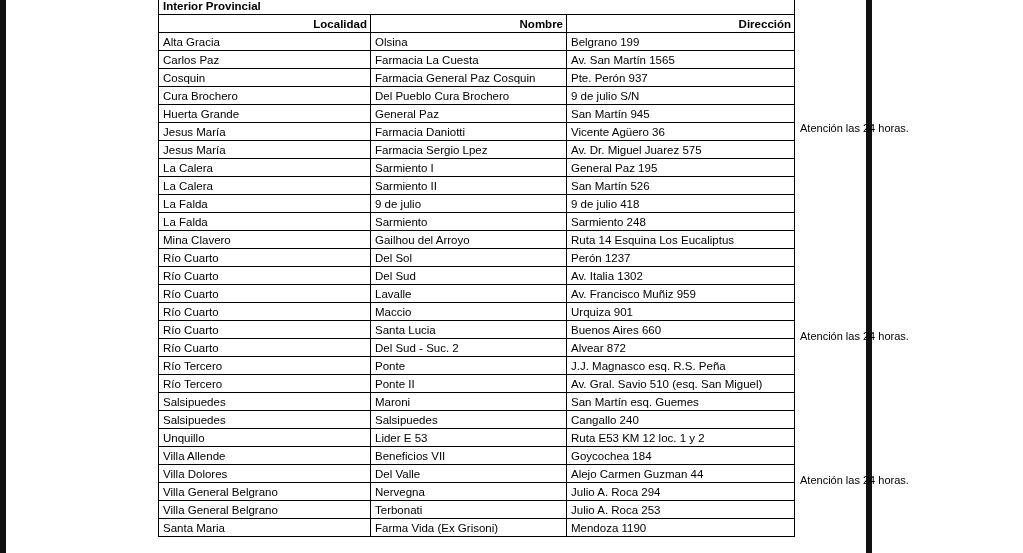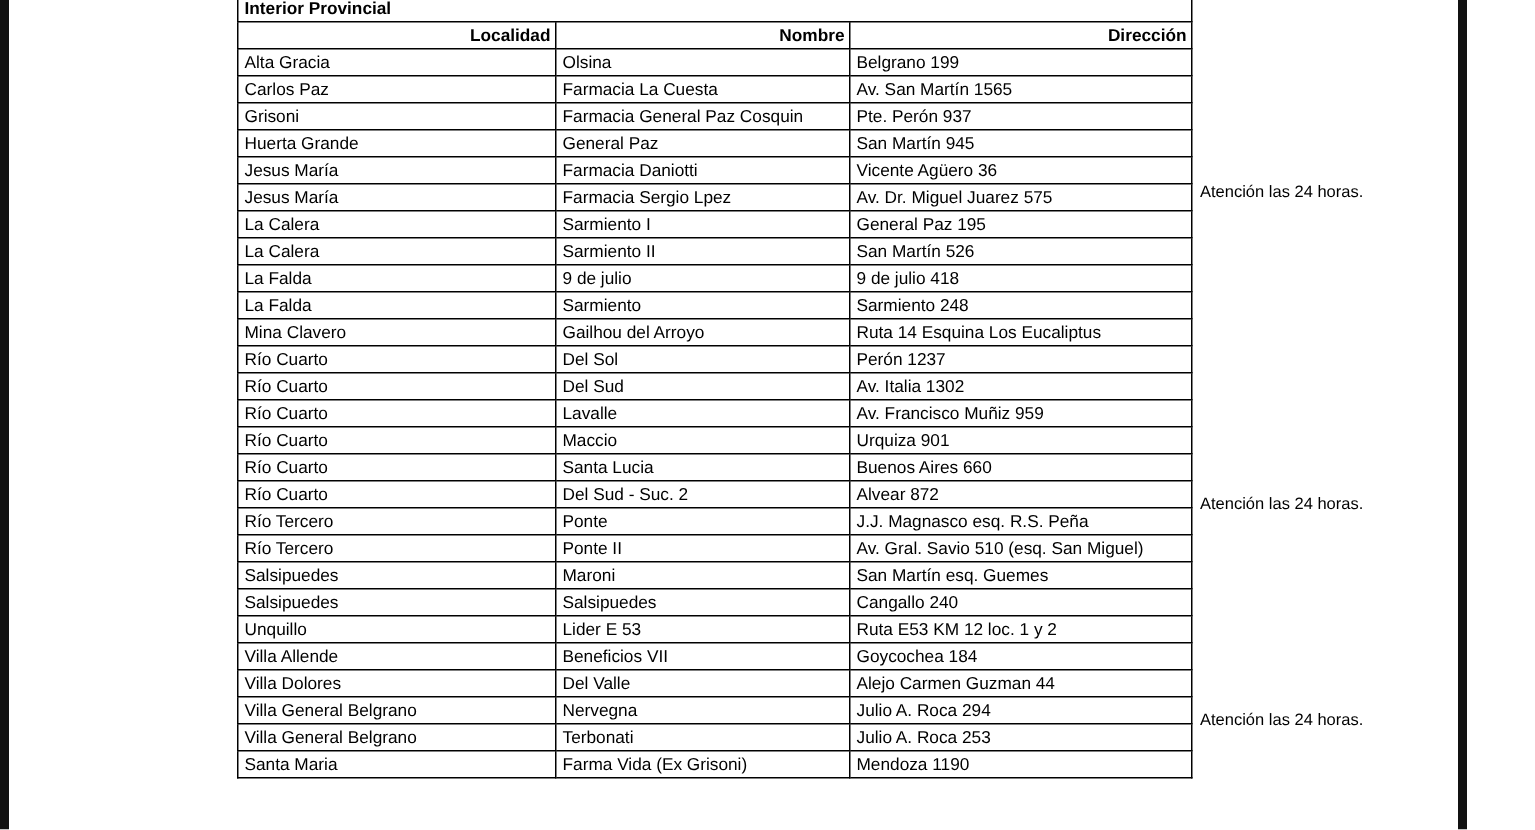--- a/index.html
+++ b/index.html
@@ -6,21 +6,21 @@
     margin: 0;
     padding: 0;
     background: #ffffff;
     width: 1023px;
     height: 553px;
     overflow: hidden;
     font-family: "Liberation Sans", sans-serif;
   }
   #page {
     position: relative;
-    width: 978px;
+    width: 872px;
     height: 553px;
     background: #ffffff;
   }
   
   .edge-band {
     position: absolute;
     top: 0;
     width: 6px;
     height: 553px;
     background: #111111;
@@ -99,23 +99,28 @@
             <td>Alta Gracia</td>
             <td>Olsina</td>
             <td>Belgrano 199</td>
           </tr>
           <tr>
             <td>Carlos Paz</td>
             <td>Farmacia La Cuesta</td>
             <td>Av. San Martín 1565</td>
           </tr>
           <tr>
-            <td>Grisoni</td>
+            <td>Cosquin</td>
             <td>Farmacia General Paz Cosquin</td>
             <td>Pte. Perón 937</td>
+          </tr>
+          <tr>
+            <td>Cura Brochero</td>
+            <td>Del Pueblo Cura Brochero</td>
+            <td>9 de julio S/N</td>
           </tr>
           <tr>
             <td>Huerta Grande</td>
             <td>General Paz</td>
             <td>San Martín 945</td>
           </tr>
           <tr>
             <td>Jesus María</td>
             <td>Farmacia Daniotti</td>
             <td>Vicente Agüero 36</td>

